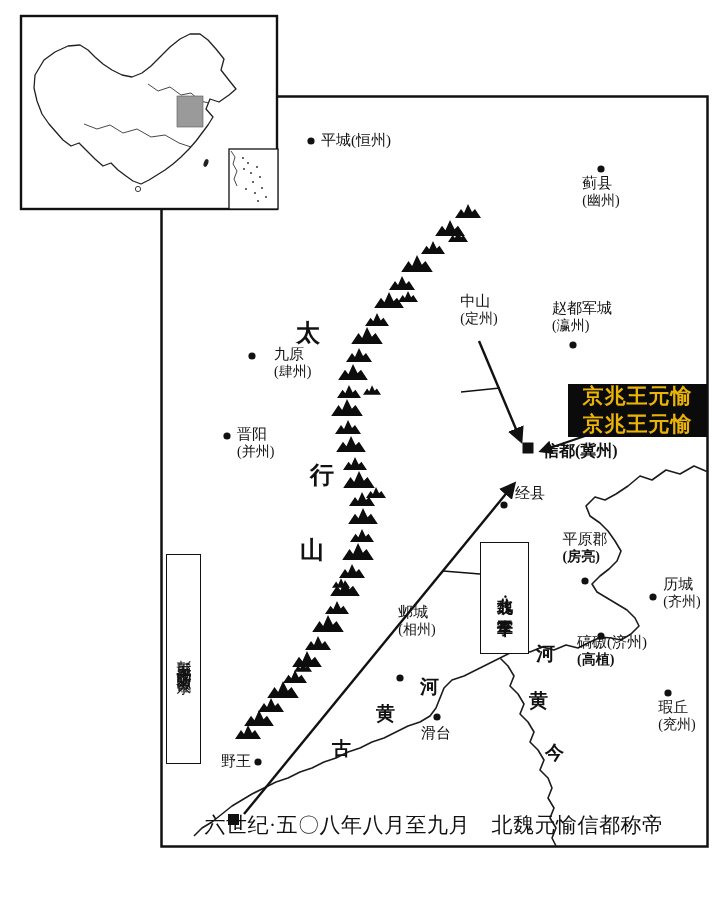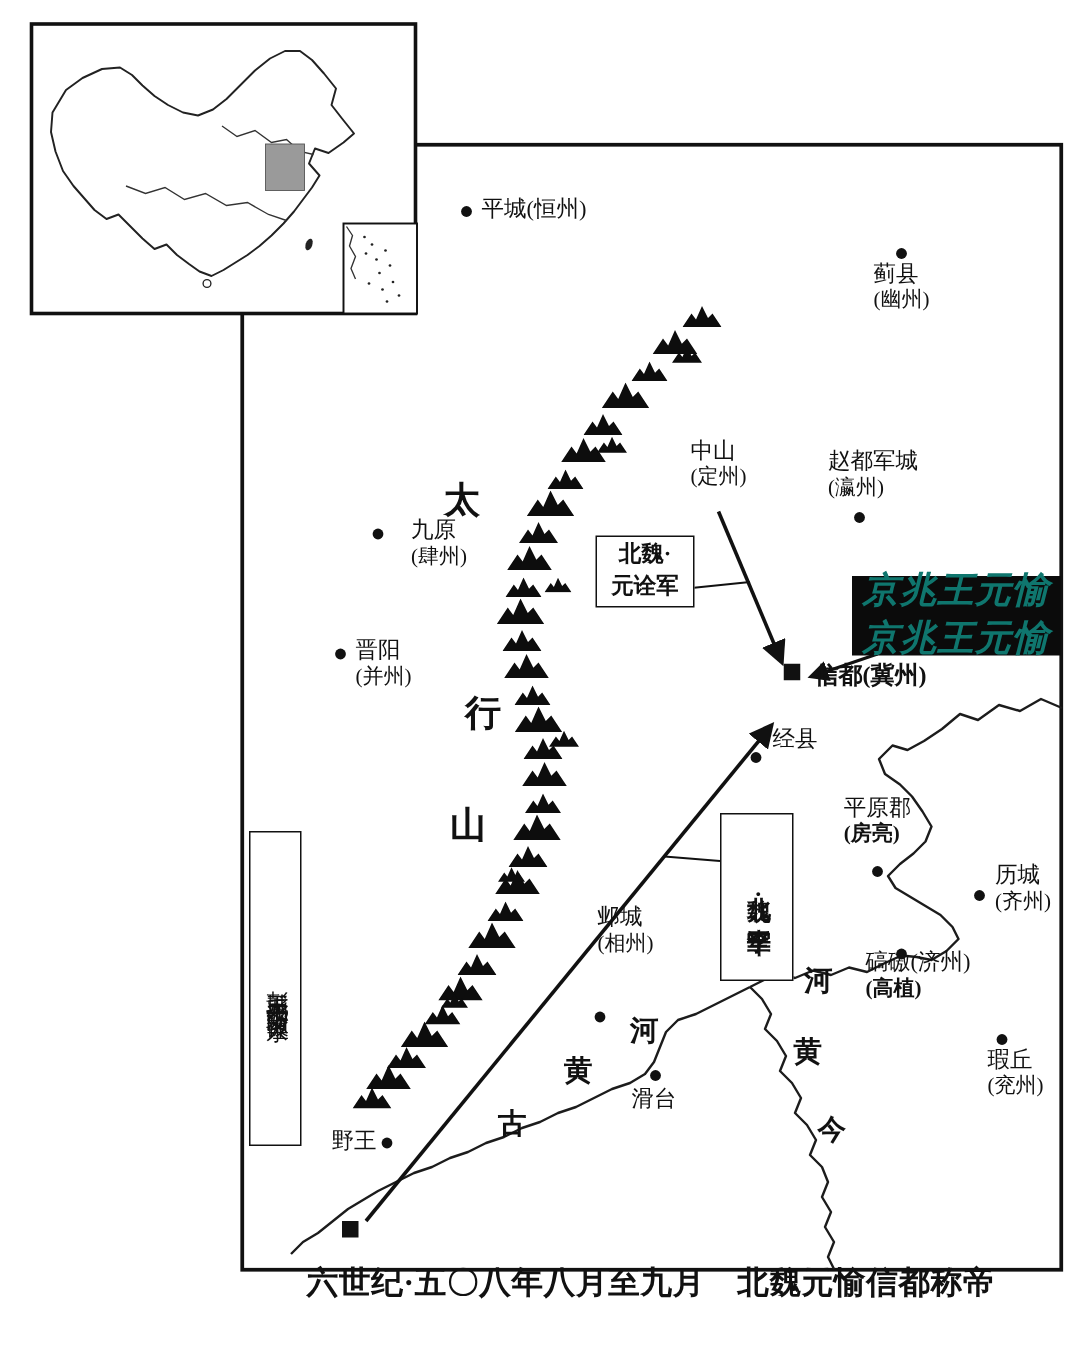--- a/index.html
+++ b/index.html
@@ -8,24 +8,24 @@
   svg.art{position:absolute;left:0;top:0;}
   .lbl{position:absolute;font-size:15px;line-height:1.18;white-space:nowrap;}
   .c{transform:translateX(-50%);}
   .b{font-weight:bold;}
   .big{font-size:16px;text-align:center;}
   .par{font-size:14px;}
   .geo{position:absolute;font-weight:bold;white-space:nowrap;}
   .box{position:absolute;border:1.6px solid #111;background:#fff;display:flex;
        align-items:center;justify-content:center;text-align:center;font-weight:bold;}
   .vtext{writing-mode:vertical-rl;text-orientation:upright;letter-spacing:2px;}
-  .emperor{background:#0b0b0b;color:#0f766e;border:none;font-style:italic;
-           font-size:24px;line-height:1.32;letter-spacing:1px;}
-  .caption{position:absolute;left:434px;top:841px;transform:translateX(-50%);
-           font-size:21px;font-weight:bold;white-space:nowrap;letter-spacing:.5px;}
+  .emperor{background:#0b0b0b;color:#eab308;border:none;
+           font-size:21px;line-height:1.32;letter-spacing:1px;}
+  .caption{position:absolute;left:434px;top:811px;transform:translateX(-50%);
+           font-size:21px;font-weight:normal;white-space:nowrap;letter-spacing:.5px;}
 </style>
 </head>
 <body>
 
 <div class="stage">
 
   <svg class="art" width="723" height="899" viewBox="0 0 723 899">
     <defs>
       <symbol id="mtn" viewBox="0 0 26 14">
         <path d="M0,14 L6,5 L9,9 L13,0 L17,8 L20,5 L26,14 Z" fill="#0d0d0d"></path>
@@ -199,26 +199,20 @@
   </div>
 
   <div class="lbl" style="left:221px;top:753px">
     <span>野王</span>
   </div>
 
   <div class="lbl b big" style="left:220px;top:874px">
     <span>洛阳</span>
   </div>
 
-  <div class="box" style="left:397px;top:357px;width:64px;height:46px;font-size:15px;line-height:1.4">
-    <div>
-      <div>北魏·</div>
-      <div>元诠军</div>
-    </div>
-  </div>
 
   <div class="box" style="left:480px;top:542px;width:47px;height:110px;font-size:16px">
     <div class="vtext" style="letter-spacing:1.5px">北魏·李平军</div>
   </div>
 
   <div class="box emperor" style="left:568px;top:384px;width:139px;height:53px">
     <div>
       <div>京兆王元愉</div>
       <div>京兆王元愉</div>
     </div>

